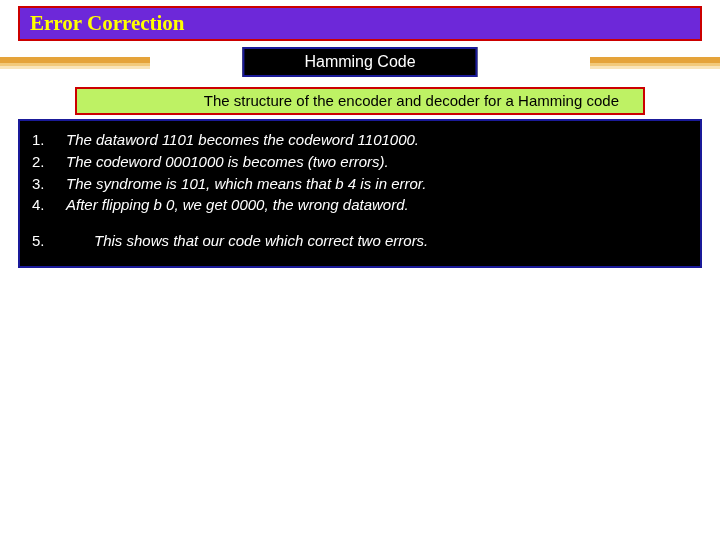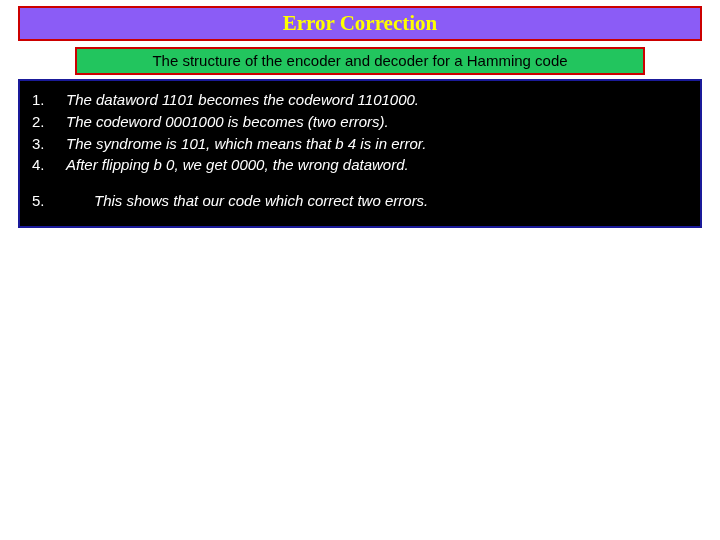--- a/index.html
+++ b/index.html
@@ -11,23 +11,22 @@
     overflow: hidden;
   }
   .slide {
     width: 100%;
     height: 100%;
     position: relative;
     padding-top: 6px;
   }
   .title-bar {
     margin: 0 18px;
-    background: #8b5cf6;
+    background: #6d28d9;
     border: 2px solid #cc0000;
-    text-align: center;
     padding: 3px 10px;
   }
   .title-bar span {
     color: #ffff00;
     font-family: "Times New Roman", Times, serif;
     font-size: 21px;
     font-weight: bold;
   }
   .subtitle-row {
     position: relative;
@@ -55,24 +54,24 @@
     border: 2px solid #1a1a99;
     padding: 4px 60px;
   }
   .subtitle-box span {
     color: #ffffff;
     font-size: 16px;
   }
   .desc-box {
     margin: 6px auto 0 auto;
     width: 570px;
-    background: #22c55e;
+    background: #bef264;
     border: 2px solid #cc0000;
-    padding: 3px 10px;
-    text-align: center;
+    padding: 3px 24px;
+    text-align: right;
   }
   .desc-box span {
     color: #000000;
     font-size: 15px;
   }
   .example-label {
     margin: 10px 0 0 24px;
     display: inline-block;
     background: #ffffff;
     border: 1px solid #000000;
@@ -108,20 +107,35 @@
 </style>
 </head>
 <body>
 
 <div class="slide">
 
   <div class="title-bar">
     <span>Error Correction</span>
   </div>
 
+  <div class="subtitle-row">
+    <div class="stripe stripe-left">
+      <div class="s1"></div>
+        <div class="s2"></div>
+        <div class="s3"></div>
+    </div>
+    <div class="subtitle-box">
+      <span>Hamming Code</span>
+    </div>
+    <div class="stripe stripe-right">
+      <div class="s1"></div>
+        <div class="s2"></div>
+        <div class="s3"></div>
+    </div>
+  </div>
 
   <div class="desc-box">
     <span>The structure of the encoder and decoder for a Hamming code</span>
   </div>
 
 
   <div class="content-box">
     <div class="row">
       <div class="num">1.</div>
       <div class="txt">The dataword 1101 becomes the codeword 1101000.</div>

